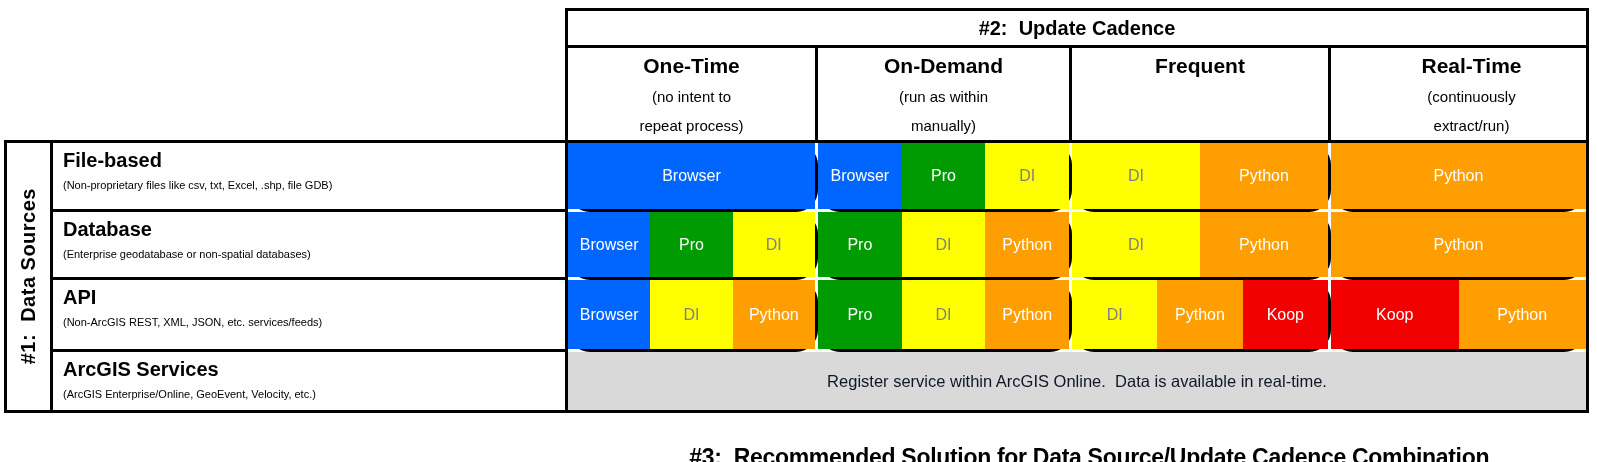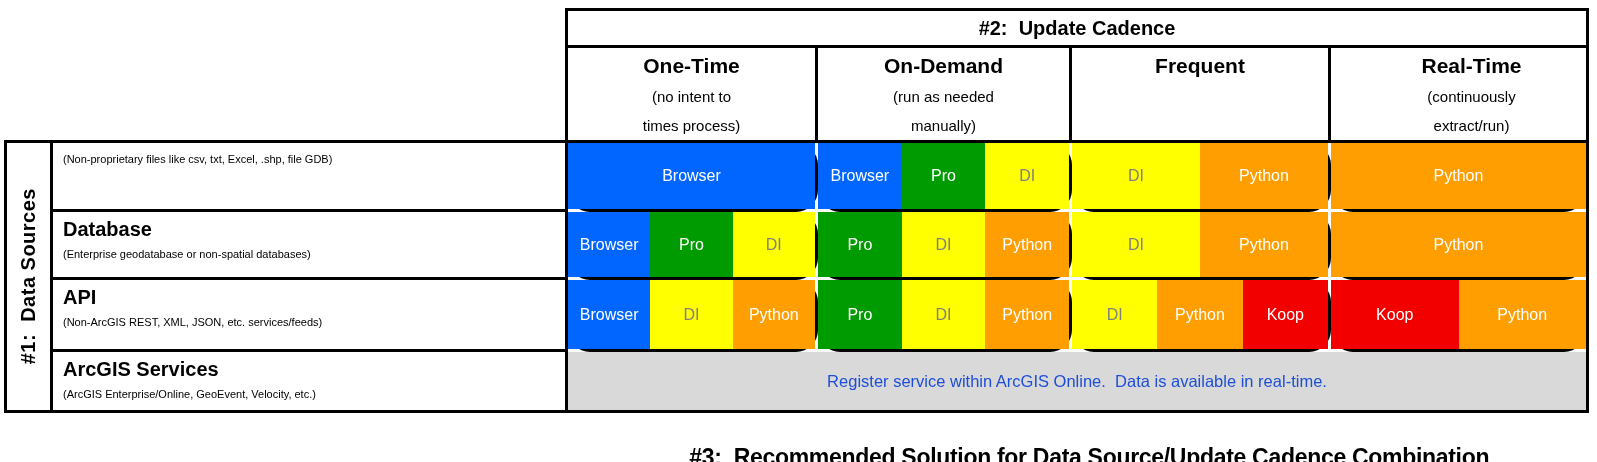--- a/index.html
+++ b/index.html
@@ -63,61 +63,62 @@
     display:flex;align-items:stretch;border-radius:22px;
   }
   .mcell.lastcol{border-right:none;}
   .seg{
     flex:1;display:flex;align-items:center;justify-content:center;
     font-size:16px;white-space:nowrap;overflow:hidden;
   }
   .grayrow{
     grid-column:1 / -1;box-sizing:border-box;
     display:flex;align-items:center;justify-content:center;
-    font-size:16.5px;color:#1d4ed8;white-space:pre;
+    font-size:16.5px;color:#0f172a;white-space:pre;
   }
   
   .caption{
     position:absolute;left:565px;top:417px;width:1024px;
     text-align:center;font-weight:700;font-size:23px;letter-spacing:-0.3px;
     white-space:pre;
   }
 </style>
 </head>
 <body>
 
 <div class="stage">
 
   <div class="cadence-box">
     <span>#2:  Update Cadence</span>
   </div>
 
   <div class="colheads">
     <div class="colhead">
       <div class="ct">One-Time</div>
-      <div class="cd"><span>(no intent to</span><br><span>times process)</span></div>
+      <div class="cd"><span>(no intent to</span><br><span>repeat process)</span></div>
     </div>
     <div class="colhead">
       <div class="ct">On-Demand</div>
-      <div class="cd"><span>(run as needed</span><br><span>manually)</span></div>
+      <div class="cd"><span>(run as within</span><br><span>manually)</span></div>
     </div>
     <div class="colhead">
       <div class="ct">Frequent</div>
     </div>
     <div class="colhead">
       <div class="ct">Real-Time</div>
       <div class="cd"><span>(continuously</span><br><span>extract/run)</span></div>
     </div>
   </div>
 
   <div class="leftpanel">
     <div class="axislabel">
       <span>#1:  Data Sources</span>
     </div>
     <div class="rowhead">
+      <div class="rt">File-based</div>
       <div class="rd">(Non-proprietary files like csv, txt, Excel, .shp, file GDB)</div>
     </div>
     <div class="rowhead">
       <div class="rt">Database</div>
       <div class="rd">(Enterprise geodatabase or non-spatial databases)</div>
     </div>
     <div class="rowhead">
       <div class="rt">API</div>
       <div class="rd">(Non-ArcGIS REST, XML, JSON, etc. services/feeds)</div>
     </div>

